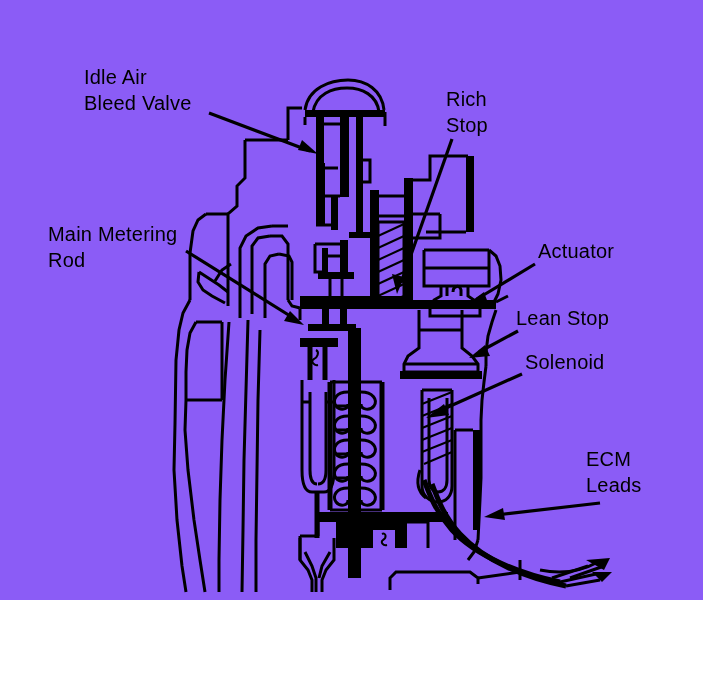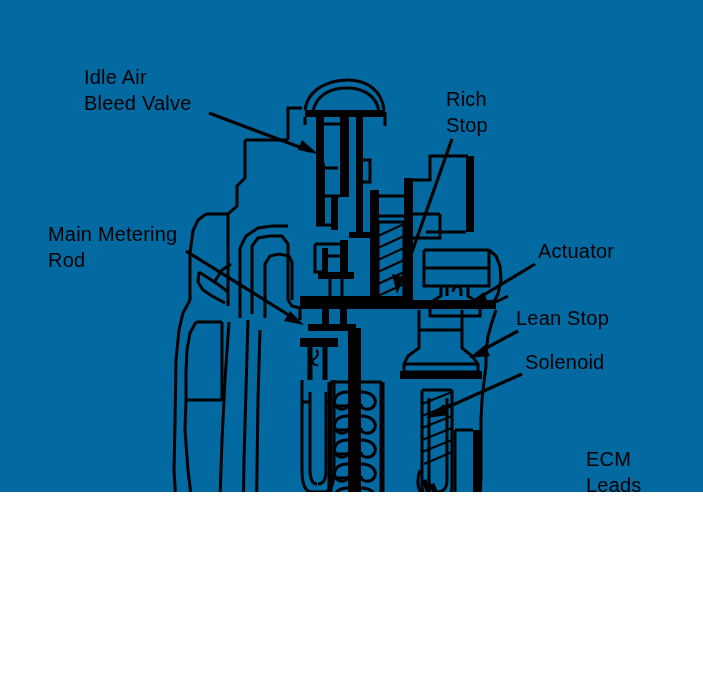--- a/index.html
+++ b/index.html
@@ -7,22 +7,22 @@
     margin: 0;
     padding: 0;
     background: #ffffff;
   }
   body {
     font-family: "Liberation Sans", sans-serif;
   }
   #diagram-root {
     position: relative;
     width: 703px;
-    height: 492px;
-    background: #0369a1;
+    height: 600px;
+    background: #8b5cf6;
     overflow: hidden;
   }
   #diagram-svg {
     position: absolute;
     left: 0;
     top: 0;
     width: 703px;
     height: 676px;
     display: block;
   }

